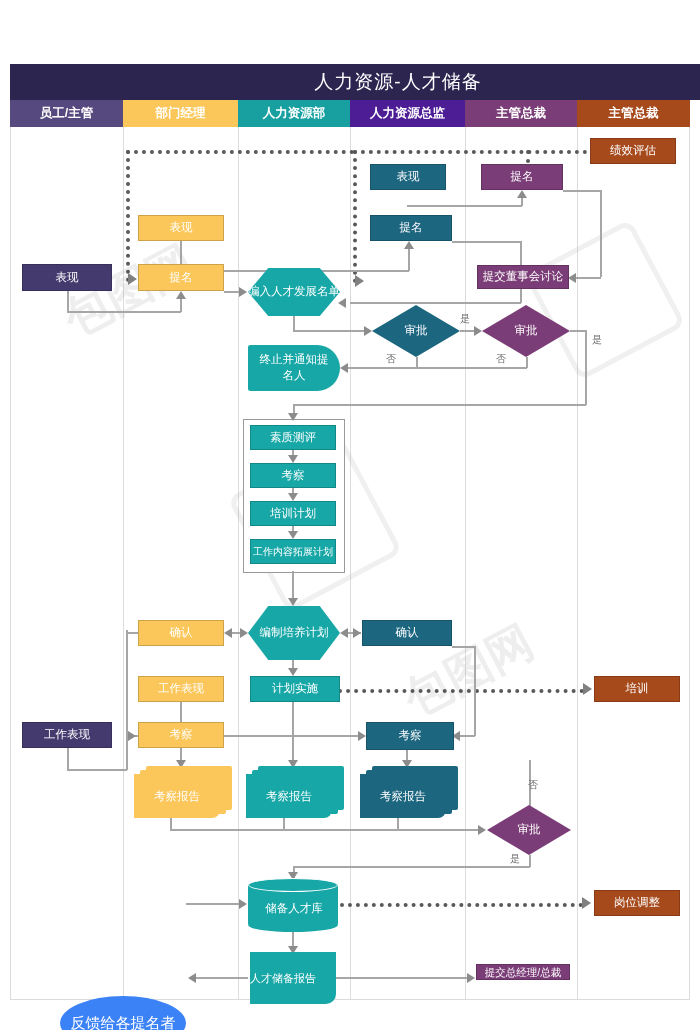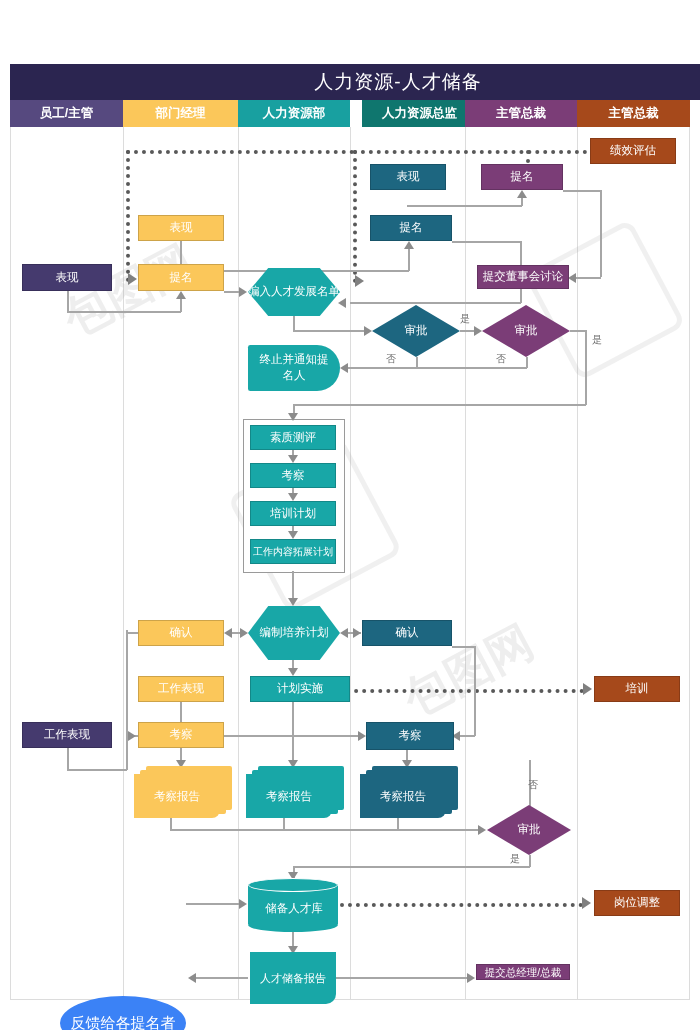--- a/index.html
+++ b/index.html
@@ -59,21 +59,21 @@
 </head>
 <body>
 
 <div id="page">
 
   <div class="title-bar">人力资源-人才储备</div>
 
   <div class="lane-head" style="left:10px;width:113px;background:#56497f;">员工/主管</div>
   <div class="lane-head" style="left:123px;width:115px;background:#fbc75a;">部门经理</div>
   <div class="lane-head" style="left:238px;width:112px;background:#18a0a0;font-family:Liberation Serif, serif;">人力资源部</div>
-  <div class="lane-head" style="left:362px;width:115px;background:#0f766e;">人力资源总监</div>
+  <div class="lane-head" style="left:350px;width:115px;background:#4c1d95;">人力资源总监</div>
   <div class="lane-head" style="left:465px;width:112px;background:#7b3d77;">主管总裁</div>
   <div class="lane-head" style="left:577px;width:113px;background:#a6491b;">主管总裁</div>
 
   <div class="board"></div>
   <div class="lane-col" style="left:123px;"></div>
   <div class="lane-col" style="left:238px;"></div>
   <div class="lane-col" style="left:350px;"></div>
   <div class="lane-col" style="left:465px;"></div>
   <div class="lane-col" style="left:577px;"></div>
 
@@ -188,21 +188,21 @@
   <div class="node rect" style="left:138px;top:620px;width:86px;height:26px;background:#fbc75a;">确认</div>
   <div class="ln lnh" style="left:228px;top:632px;width:17px;"></div>
   <div class="ar ar-l" style="left:224px;top:628px;"></div>
   <div class="ar ar-r" style="left:240px;top:628px;"></div>
 
   <div class="node rect" style="left:362px;top:620px;width:90px;height:26px;background:#1d6680;">确认</div>
   <div class="ln lnh" style="left:343px;top:632px;width:18px;"></div>
   <div class="ar ar-r" style="left:353px;top:628px;"></div>
   <div class="ar ar-l" style="left:340px;top:628px;"></div>
 
-  <div class="node rect" style="left:250px;top:676px;width:100px;height:26px;background:#18a7a7;">计划实施</div>
+  <div class="node rect" style="left:250px;top:676px;width:90px;height:26px;background:#18a7a7;">计划实施</div>
   <div class="ln lnv" style="left:292px;top:660px;height:10px;"></div>
   <div class="ar ar-d" style="left:288px;top:668px;"></div>
 
   <div class="doth" style="left:338px;top:689px;width:246px;"></div>
   <div class="ar ar-rd" style="left:583px;top:683px;"></div>
   <div class="node rect" style="left:594px;top:676px;width:86px;height:26px;background:#a6491b;">培训</div>
 
   <div class="node rect" style="left:138px;top:676px;width:86px;height:26px;background:#fbc75a;">工作表现</div>
 
   <div class="node rect" style="left:22px;top:722px;width:90px;height:26px;background:#453a6e;">工作表现</div>
@@ -286,21 +286,21 @@
   <div class="doth" style="left:340px;top:903px;width:243px;"></div>
   <div class="ar ar-rd" style="left:582px;top:897px;"></div>
   <div class="node rect" style="left:594px;top:890px;width:86px;height:26px;background:#a6491b;">岗位调整</div>
 
   <div class="ln lnv" style="left:292px;top:932px;height:18px;"></div>
   <div class="ar ar-d" style="left:288px;top:946px;"></div>
 
   <div class="node ellipse" style="left:60px;top:996px;width:126px;height:54px;background:#3b82f6;padding:0 8px;font-size:15px;">反馈给各提名者</div>
 
   <div style="position:absolute;left:250px;top:952px;width:86px;height:52px;background:#18a7a7;z-index:5;
-              display:flex;align-items:center;justify-content:center;color:#fff;font-size:11px;
+              display:flex;align-items:center;justify-content:flex-start;color:#fff;font-size:11px;
               border-radius:0 0 10px 0;">
     <span>人才储备报告</span>
   </div>
   <div class="ln lnh" style="left:192px;top:977px;width:56px;"></div>
   <div class="ar ar-l" style="left:188px;top:973px;"></div>
 
   <div class="node rect" style="left:476px;top:964px;width:94px;height:16px;background:#7b3d77;font-size:10.5px;">提交总经理/总裁</div>
   <div class="ln lnh" style="left:336px;top:977px;width:135px;"></div>
   <div class="ar ar-r" style="left:467px;top:973px;"></div>
 

